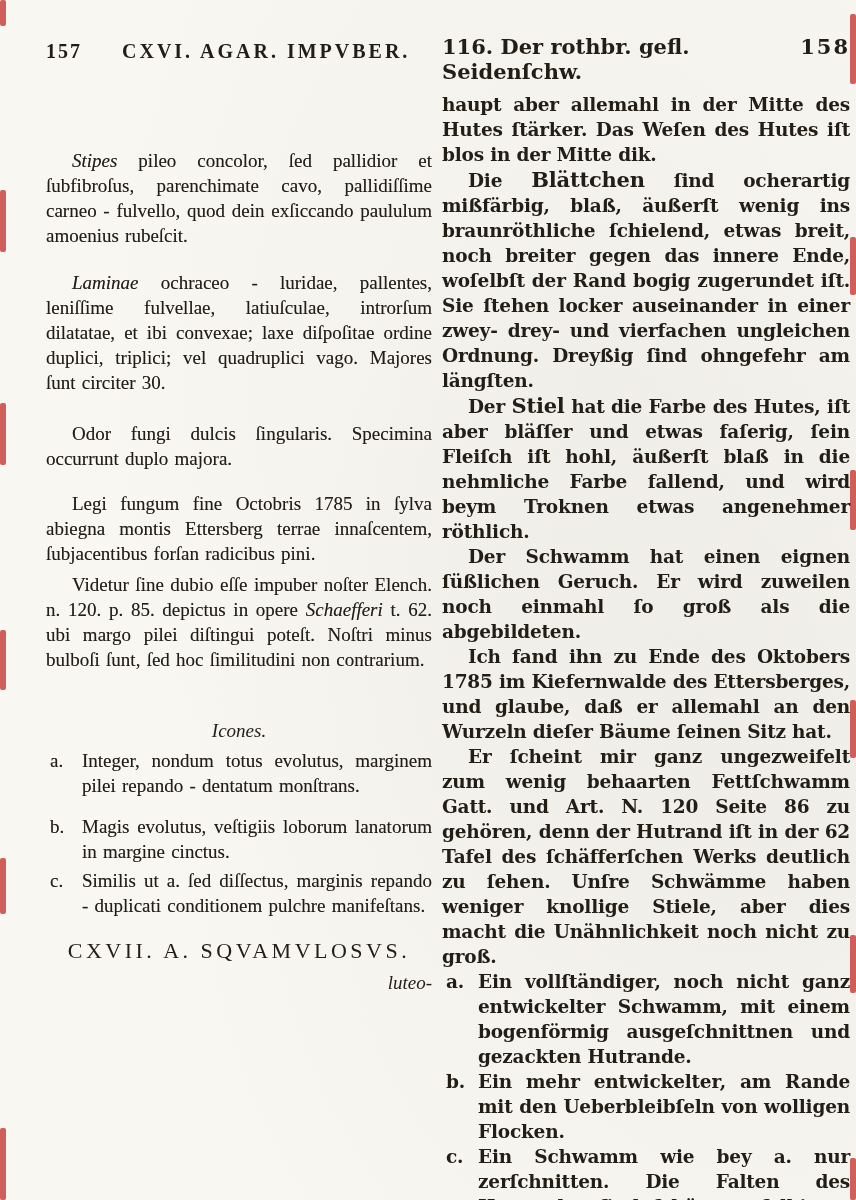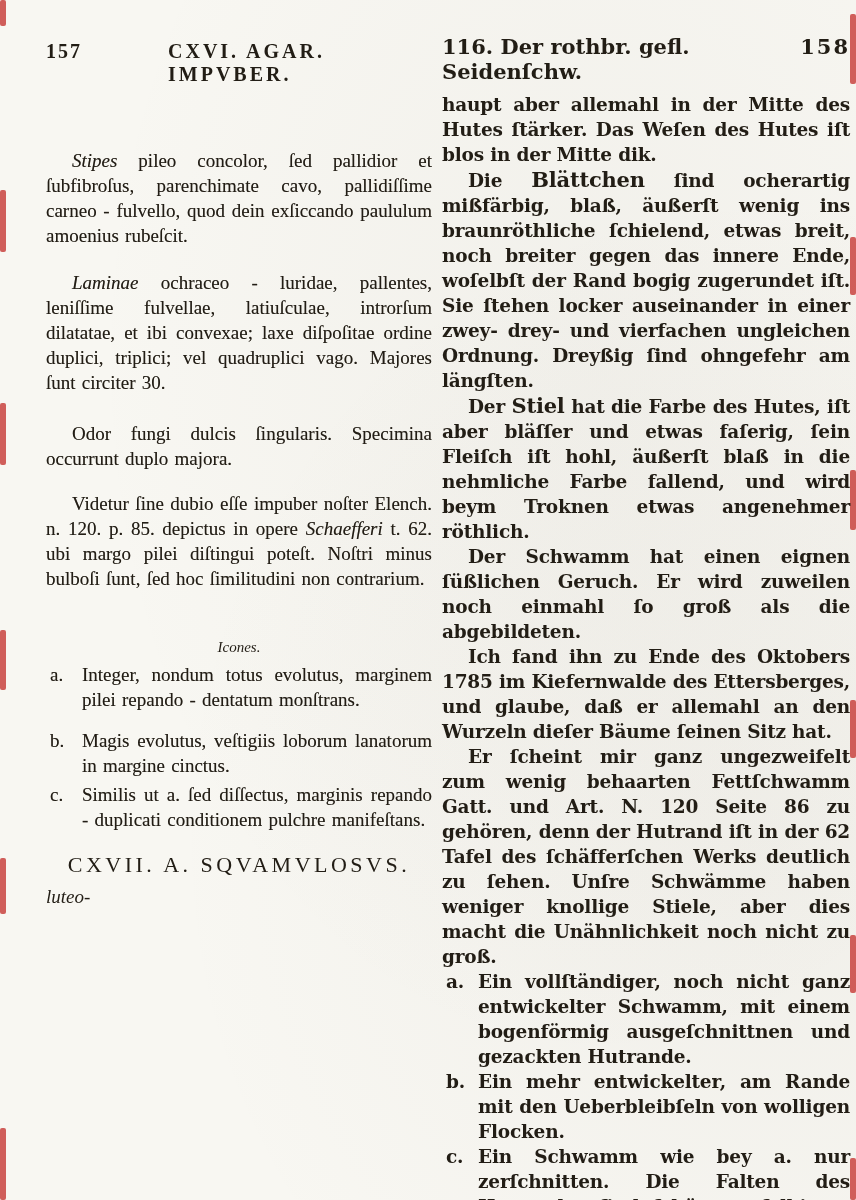--- a/index.html
+++ b/index.html
@@ -16,21 +16,21 @@
     color:#221d15;
   }
   
   .edge{position:absolute;width:6px;background:#c94340;opacity:.85;border-radius:2px;}
   .edge.l{left:0;}
   .edge.r{right:0;}
 
   
   .hdr-l{position:absolute;top:40px;left:46px;width:384px;display:flex;align-items:baseline;
          font-family:"Liberation Serif",serif;font-size:20px;}
-  .hdr-l .num{margin-right:46px;letter-spacing:2px;font-weight:700;}
+  .hdr-l .num{letter-spacing:2px;font-weight:700;}
   .hdr-l .run{letter-spacing:3px;font-weight:700;margin-left:40px;}
   .hdr-r{position:absolute;top:34px;left:442px;width:408px;display:flex;justify-content:space-between;align-items:baseline;
          font-family:"DejaVu Serif",serif;font-weight:700;font-size:21px;}
   .hdr-r .num{letter-spacing:2px;}
 
   
   .col{position:absolute;}
   .col-lat{left:46px;top:148px;width:386px;}
   .col-ger{left:442px;top:92px;width:408px;}
 
@@ -40,33 +40,33 @@
        text-align:justify;margin:0;letter-spacing:-.2px;}
   .ind{text-indent:26px;}
   .it{font-style:italic;}
   .emph{font-size:21px;}
 
   
   .m22{margin-bottom:22px;} .m26{margin-bottom:26px;} .m20{margin-bottom:20px;}
   .m6{margin-bottom:6px;} .m32{margin-bottom:48px;}
   .m4{margin-bottom:4px;} .m16{margin-bottom:16px;}
 
-  .icones-h{font-family:"Liberation Serif",serif;font-style:italic;font-size:15px;
+  .icones-h{font-family:"Liberation Serif",serif;font-style:italic;font-size:19px;
             text-align:center;margin:0 0 6px 0;}
   .list-item{display:flex;}
   .list-item .lbl{flex:none;width:32px;padding-left:4px;}
   .list-item .itxt{flex:1;}
 
   .cxvii-h{font-family:"Liberation Serif",serif;font-size:22px;letter-spacing:3.5px;
            text-align:center;margin:0 0 8px 0;white-space:nowrap;}
   .diagnosis{font-family:"Liberation Serif",serif;font-style:italic;font-size:19px;line-height:26px;
              text-align:justify;margin:0;}
   .diagnosis::first-letter{font-size:30px;}
   .catchword{font-family:"Liberation Serif",serif;font-style:italic;font-size:19px;
-             text-align:left;margin:0;}
+             text-align:right;margin:0;}
 
   
   .abb-h{font-family:"DejaVu Serif",serif;font-weight:700;font-size:19.5px;
          text-align:center;margin:10px 0 6px 0;}
 </style>
 </head>
 <body>
 
 <div class="page">
 
@@ -94,20 +94,21 @@
   </div>
 
   <div class="col col-lat">
 
     <p class="lat ind m22"><span class="it">Stipes</span><span> pileo concolor, ſed pallidior et ſubfibroſus, parenchimate cavo, pallidiſſime carneo - fulvello, quod dein exſiccando paululum amoenius rubeſcit.</span></p>
 
     <p class="lat ind m26"><span class="it">Laminae</span><span> ochraceo - luridae, pallentes, leniſſime fulvellae, latiuſculae, introrſum dilatatae, et ibi convexae; laxe diſpoſitae ordine duplici, triplici; vel quadruplici vago.  Majores ſunt circiter 30.</span></p>
 
     <p class="lat ind m20">Odor fungi dulcis ſingularis.  Specimina occurrunt duplo majora.</p>
 
+    <p class="lat ind m6">Legi fungum fine Octobris 1785 in ſylva abiegna montis Ettersberg terrae innaſcentem, ſubjacentibus forſan radicibus pini.</p>
 
     <p class="lat ind m32"><span>Videtur ſine dubio eſſe impuber noſter Elench. n. 120. p. 85. depictus in opere </span><span class="it">Schaefferi</span><span> t. 62. ubi margo pilei diſtingui poteſt.  Noſtri minus bulboſi ſunt, ſed hoc ſimilitudini non contrarium.</span></p>
 
     <p class="icones-h">Icones.</p>
 
     <div class="lat list-item m16">
       <span class="lbl">a.</span>
       <span class="itxt">Integer, nondum totus evolutus, marginem pilei repando - dentatum monſtrans.</span>
     </div>
     <div class="lat list-item m4">

